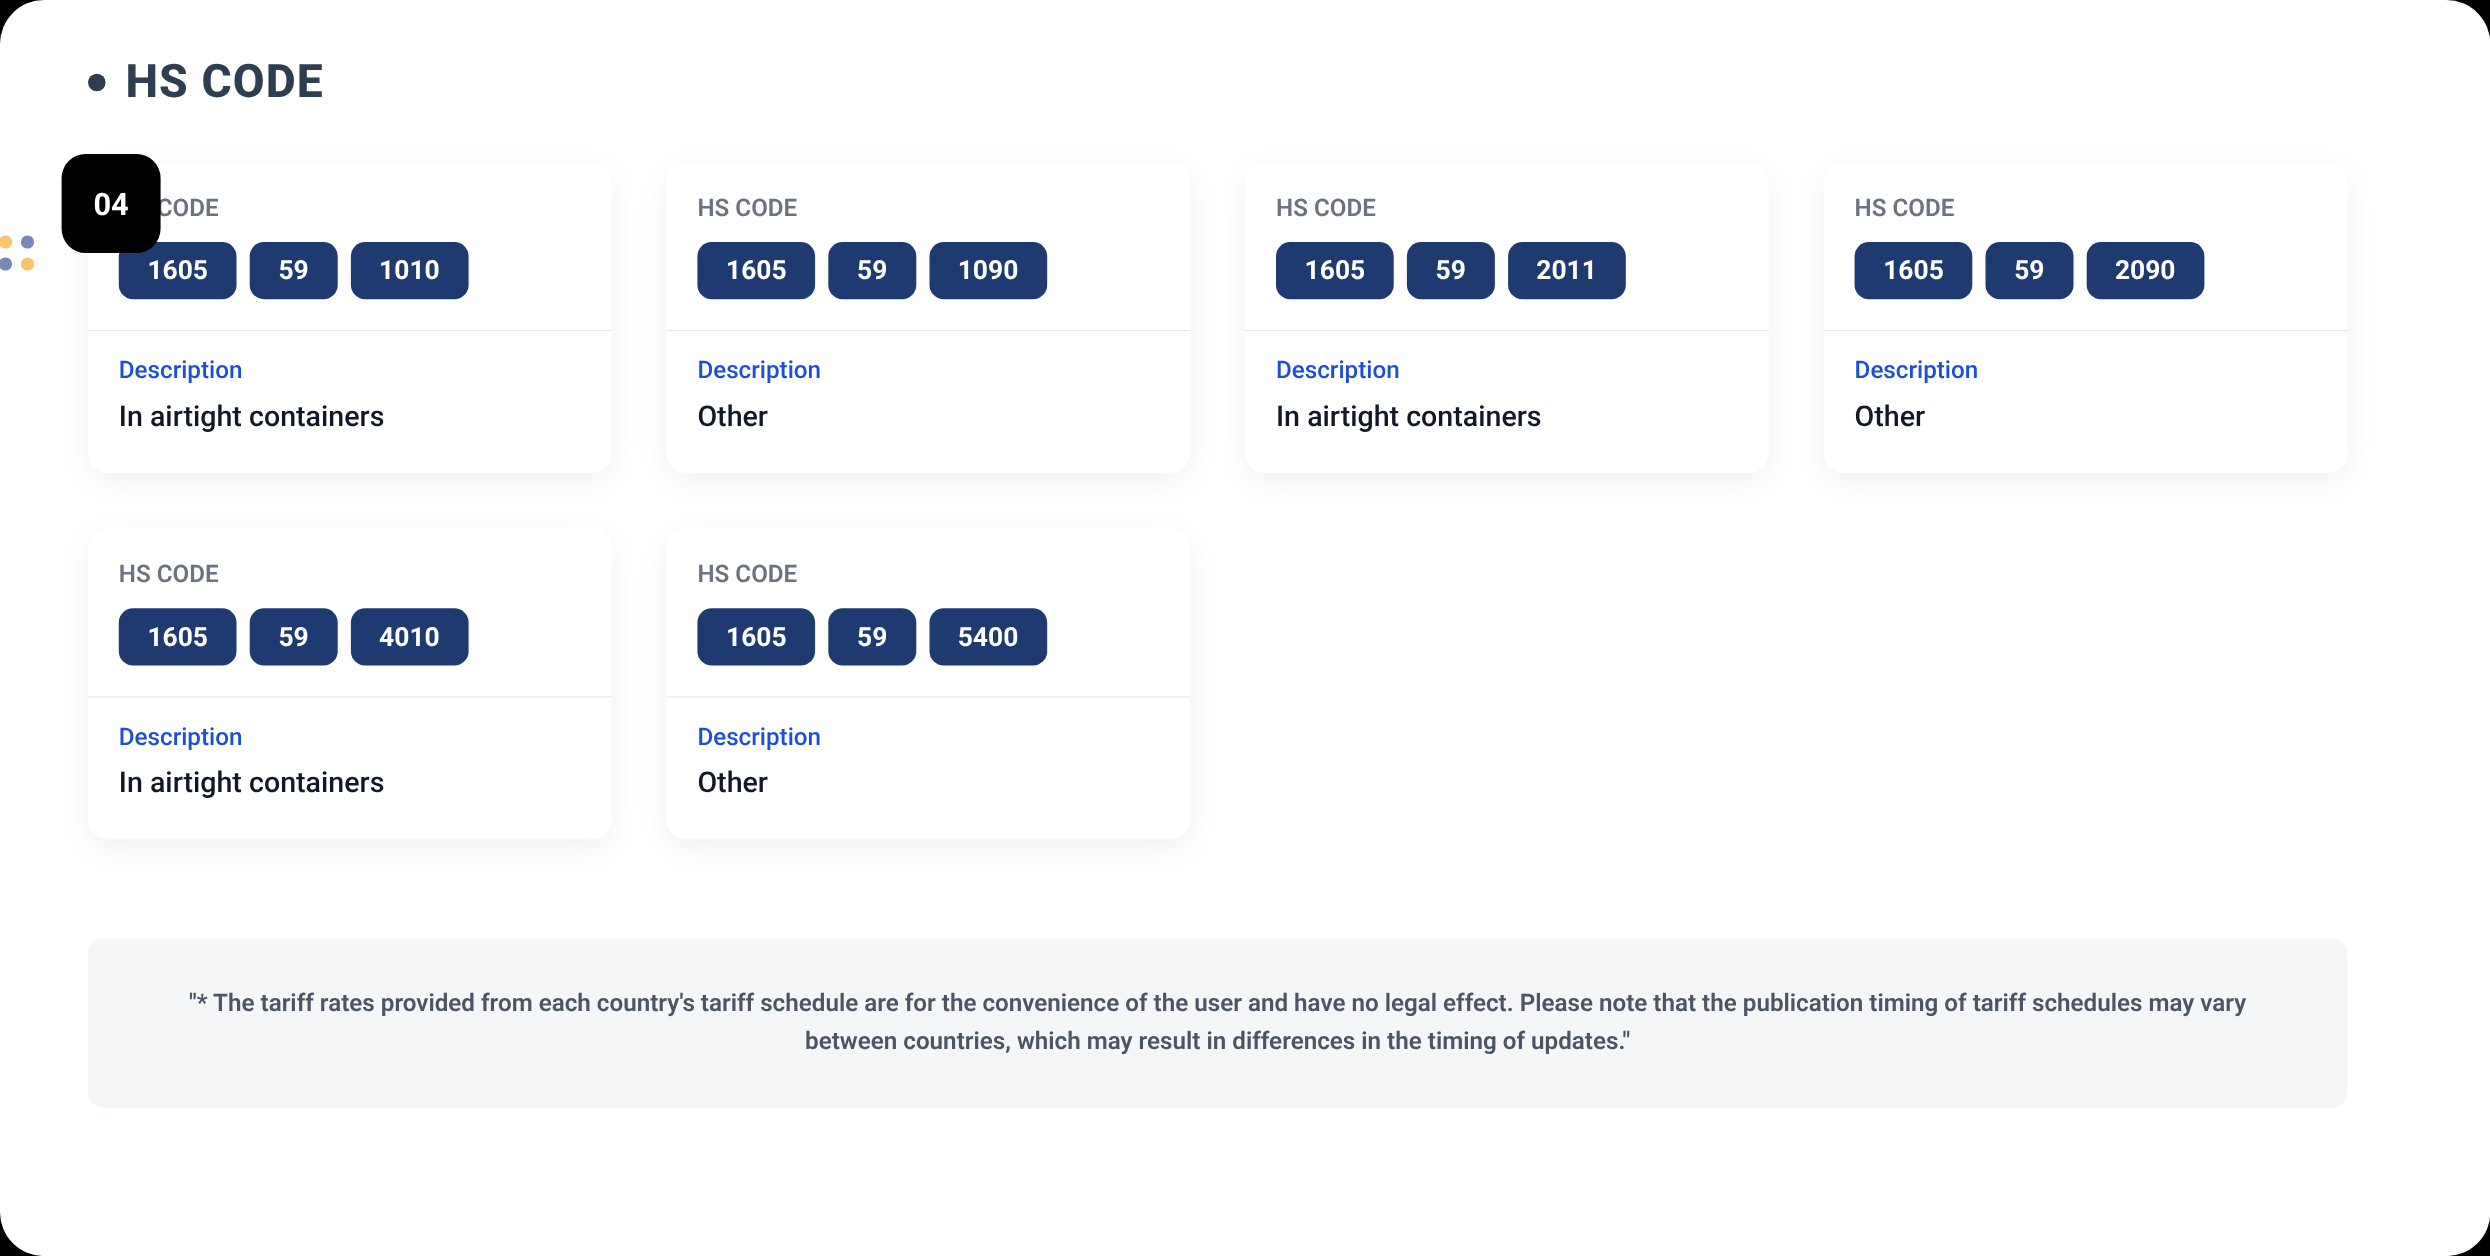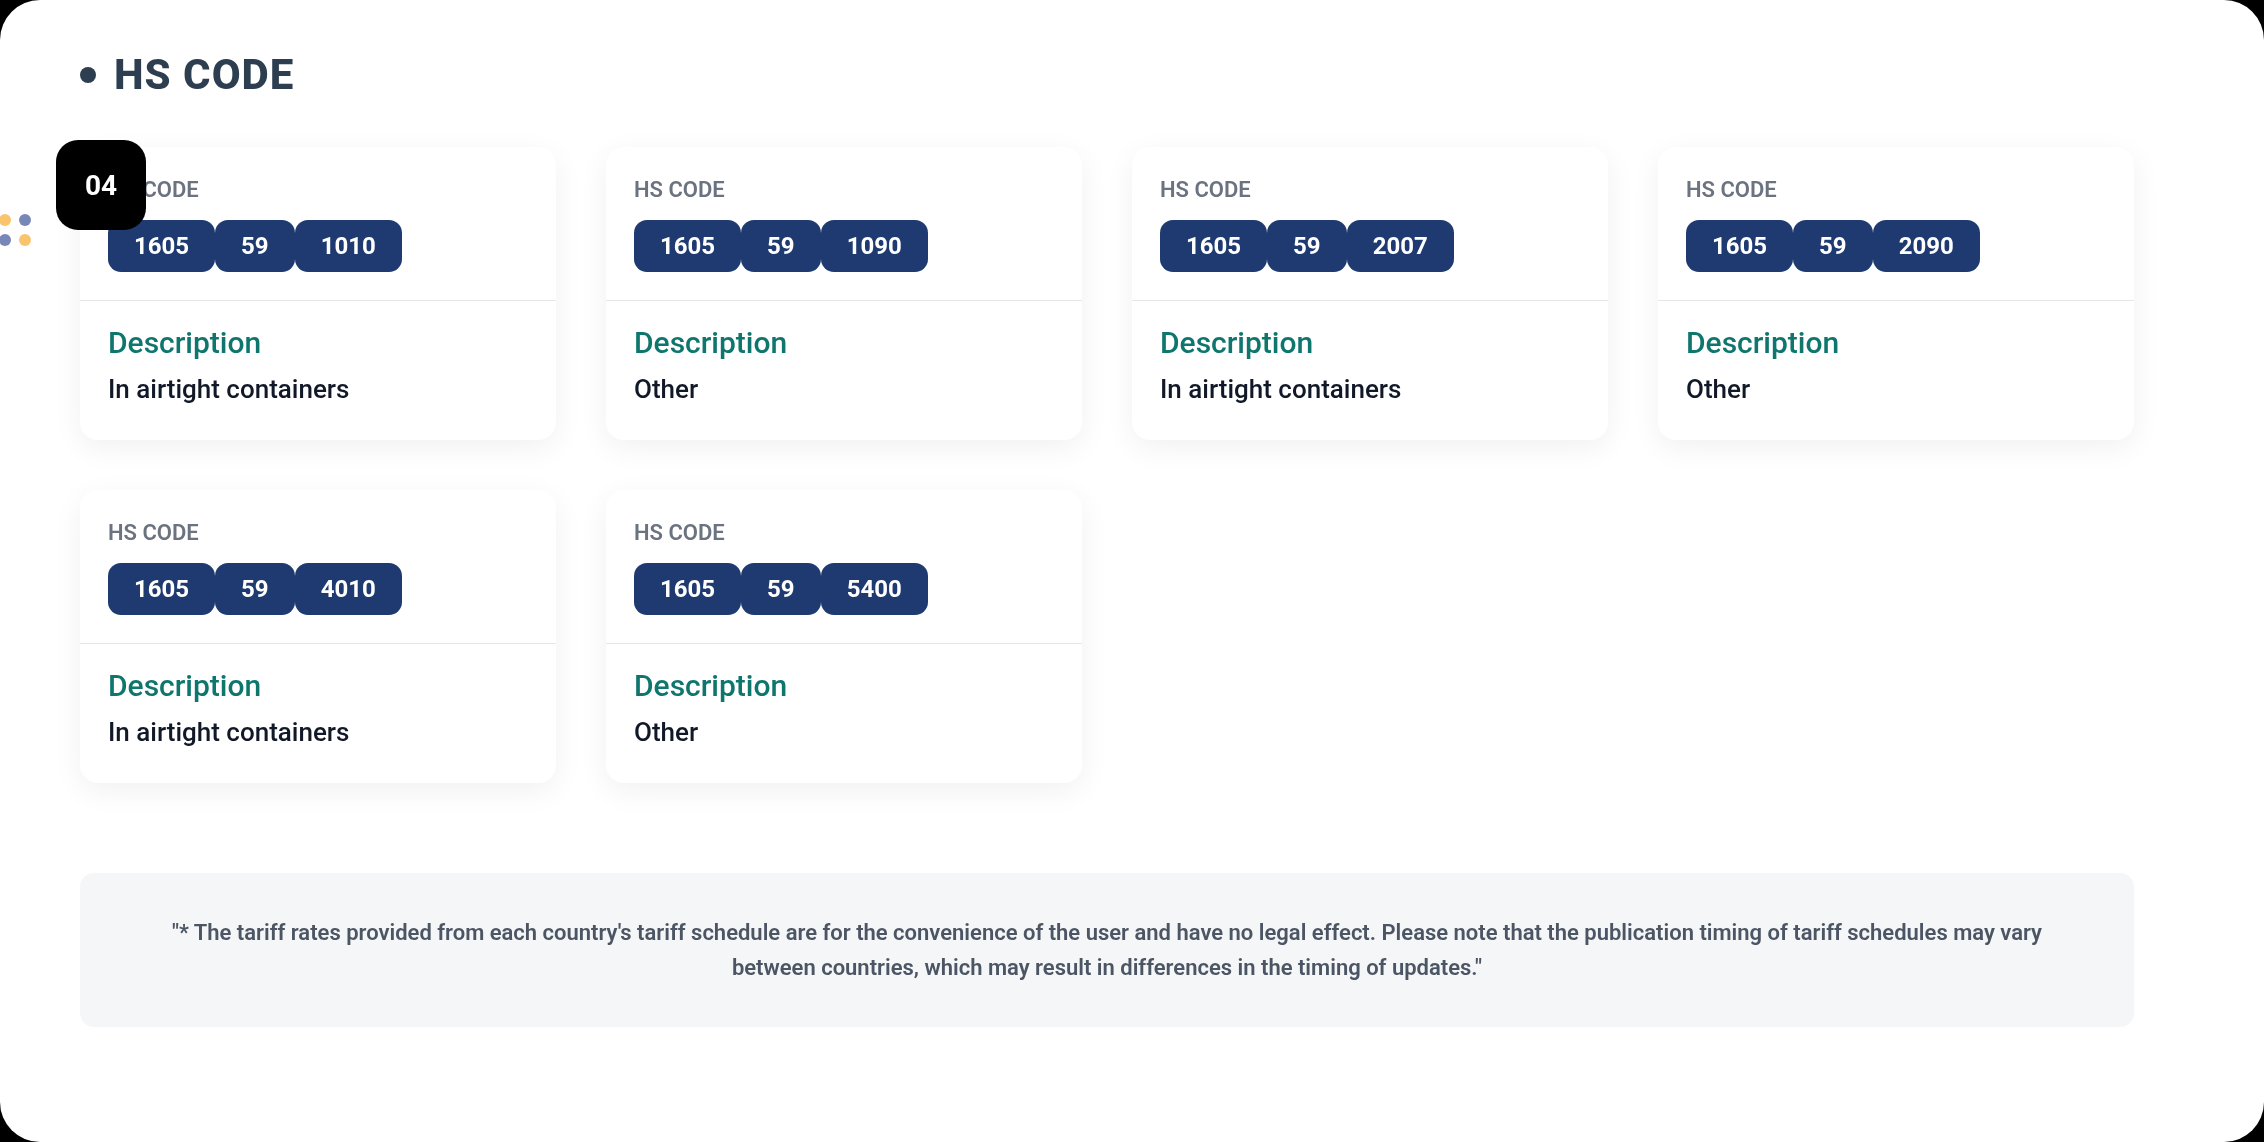--- a/index.html
+++ b/index.html
@@ -83,42 +83,42 @@
   padding: 30px 28px 36px 28px;
 }
 .card-label {
   color: #6b7280;
   font-size: 22px;
   font-weight: 600;
   margin-bottom: 18px;
 }
 .code-pills {
   display: flex;
-  gap: 0;
+  gap: 12px;
   margin-bottom: 28px;
 }
 .pill {
   background: #1e3a70;
   color: #fff;
   border-radius: 13px;
   padding: 12px 26px;
   font-size: 24px;
   font-weight: 700;
   display: inline-flex;
   align-items: center;
   justify-content: center;
 }
 .divider {
   border: none;
   border-top: 1px solid #e5e7eb;
   margin: 0 -28px 24px -28px;
 }
 .desc-label {
-  color: #0f766e;
-  font-size: 30px;
+  color: #1d4ed8;
+  font-size: 22px;
   font-weight: 500;
   margin-bottom: 14px;
 }
 .desc-value {
   color: #111827;
   font-size: 26px;
   font-weight: 500;
 }
 .disclaimer {
   background: #f5f6f8;
@@ -175,21 +175,21 @@
         </div>
         <hr class="divider">
         <div class="desc-label">Description</div>
         <div class="desc-value">Other</div>
       </div>
       <div class="card">
         <div class="card-label">HS CODE</div>
         <div class="code-pills">
           <span class="pill">1605</span>
           <span class="pill">59</span>
-          <span class="pill">2007</span>
+          <span class="pill">2011</span>
         </div>
         <hr class="divider">
         <div class="desc-label">Description</div>
         <div class="desc-value">In airtight containers</div>
       </div>
       <div class="card">
         <div class="card-label">HS CODE</div>
         <div class="code-pills">
           <span class="pill">1605</span>
           <span class="pill">59</span>

